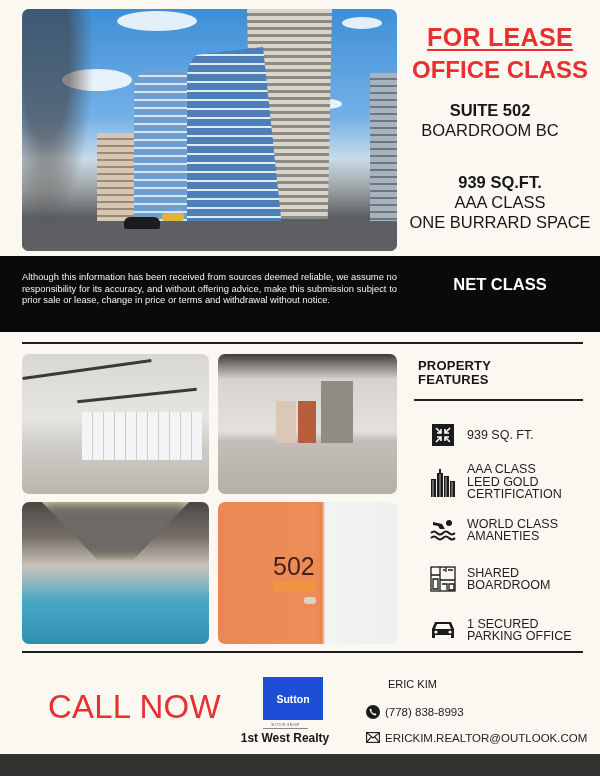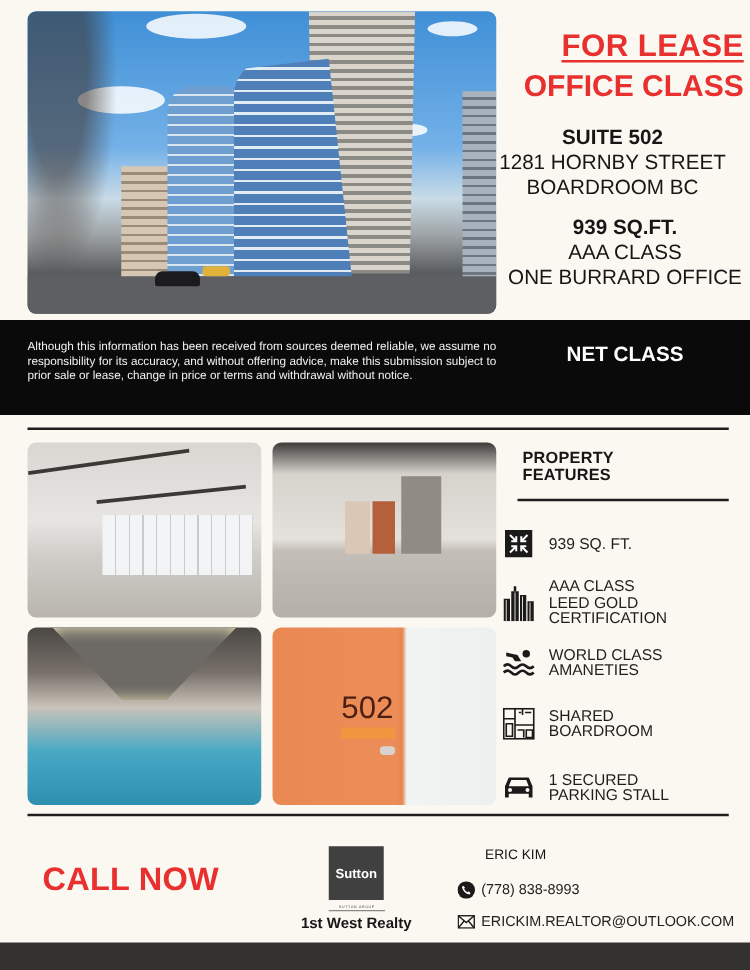--- a/index.html
+++ b/index.html
@@ -54,21 +54,21 @@
   .hero .taxi {
     position: absolute; left: 140px; bottom: 30px; width: 22px; height: 8px;
     background: #e0b23a; border-radius: 3px;
   }
   .hero .trees {
     position: absolute; left: 0; top: 0; width: 80px; height: 242px;
     background: radial-gradient(ellipse at 30% 20%, rgba(60,45,35,0.55) 0 30%, transparent 60%);
   }
 
   
-  .headline { left: 405px; top: 20px; width: 190px; text-align: right; }
+  .headline { left: 405px; top: 20px; width: 190px; text-align: center; }
   .for-lease {
     color: #e8302f; font-weight: bold; font-size: 25px; letter-spacing: 0.3px;
     text-decoration: underline; text-decoration-thickness: 2px; text-underline-offset: 3px;
     display: block; line-height: 34px;
   }
   .office-space {
     color: #e8302f; font-weight: bold; font-size: 24px; display: block; line-height: 32px;
   }
   .addr { left: 395px; top: 100px; width: 190px; text-align: center; font-size: 16.5px; line-height: 20px; }
   .addr .b { font-weight: bold; }
@@ -124,28 +124,28 @@
   .p4 .num {
     position: absolute; left: 55px; top: 50px; font-size: 25px; color: #4a1e12;
   }
   .p4 .plate { position: absolute; left: 55px; top: 80px; width: 43px; height: 9px; background: #f0963e; }
   .p4 .handle { position: absolute; left: 86px; top: 95px; width: 12px; height: 7px; border-radius: 3px; background: #d9d3cf; }
 
   
   .features-title {
     left: 418px; top: 359px; font-weight: bold; font-size: 13px; line-height: 14px; letter-spacing: 0.2px;
   }
-  .feature { position: absolute; left: 402px; display: flex; align-items: center; }
+  .feature { position: absolute; left: 430px; display: flex; align-items: center; }
   .feature .ico { width: 26px; height: 26px; display: flex; align-items: center; justify-content: center; margin-right: 11px; }
   .feature .txt { font-size: 12.5px; line-height: 12.5px; color: #1e1e1e; }
 
   
-  .callnow { left: 34px; top: 688px; color: #e8302f; font-weight: bold; font-size: 26px; letter-spacing: 0.2px; }
+  .callnow { left: 48px; top: 688px; color: #e8302f; font-weight: normal; font-size: 33px; letter-spacing: 0.2px; }
   .logo {
-    left: 263px; top: 677px; width: 44px; height: 43px; background: #404040;
+    left: 263px; top: 677px; width: 60px; height: 43px; background: #1d4ed8;
     color: #fff; font-weight: bold; font-size: 10.5px; display: flex; align-items: center; justify-content: center;
   }
   .logo-sub {
     left: 263px; top: 723px; width: 45px; text-align: center; font-size: 2.8px; letter-spacing: 0.5px;
     color: #444; border-bottom: 1px solid #888; padding-bottom: 1px;
   }
   .firm { left: 235px; top: 731px; width: 100px; text-align: center; font-weight: bold; font-size: 12px; }
   .agent { left: 368px; top: 678px; font-weight: normal; font-size: 11px; padding-left: 20px; }
   .contact { position: absolute; left: 365px; display: flex; align-items: center; font-size: 11.5px; color: #222; }
   .contact .ci { width: 15px; height: 15px; margin-right: 5px; display: flex; align-items: center; justify-content: center; }
@@ -170,28 +170,27 @@
   <div class="taxi"></div>
 </div>
 
 <div class="abs headline">
   <span class="for-lease">FOR LEASE</span>
   <span class="office-space">OFFICE CLASS</span>
 </div>
 
 <div class="abs addr">
   <div class="b">SUITE 502</div>
-  <div>1281 HORNBY STREET</div>
   <div>BOARDROOM BC</div>
 </div>
 
 <div class="abs specs">
   <div class="b">939 SQ.FT.</div>
   <div>AAA CLASS</div>
-  <div>ONE BURRARD OFFICE</div>
+  <div>ONE BURRARD SPACE</div>
 </div>
 
 <div class="abs band"></div>
 <div class="abs disclaimer">Although this information has been received from sources deemed reliable, we assume no responsibility for its accuracy, and without offering advice, make this submission subject to prior sale or lease, change in price or terms and withdrawal without notice.</div>
 <div class="abs netrent">
   <div>NET CLASS</div>
 </div>
 
 <div class="abs rule" style="left:22px;top:342px;width:561px;"></div>
 <div class="abs rule" style="left:414px;top:399px;width:169px;"></div>
@@ -303,21 +302,21 @@
         </g>
       <g fill="#fbf8f2">
           <path d="M7 5 H19 L21 10 H5 Z"></path>
           <circle cx="6" cy="13" r="1.6"></circle>
           <circle cx="20" cy="13" r="1.6"></circle>
         </g>
       </svg>
   </span>
   <span class="txt">
     <div>1 SECURED</div>
-    <div>PARKING STALL</div>
+    <div>PARKING OFFICE</div>
   </span>
 </div>
 
 <div class="abs callnow">CALL NOW</div>
 
 <div class="abs logo">Sutton</div>
 <div class="abs logo-sub">SUTTON GROUP</div>
 <div class="abs firm">1st West Realty</div>
 
 <div class="abs agent">ERIC KIM</div>

